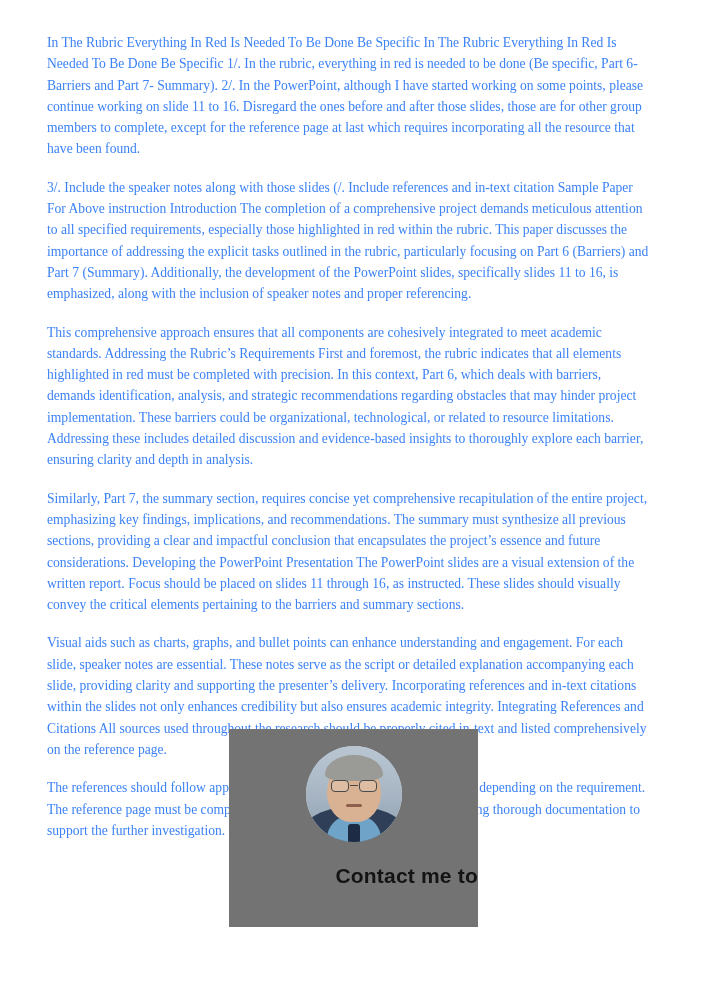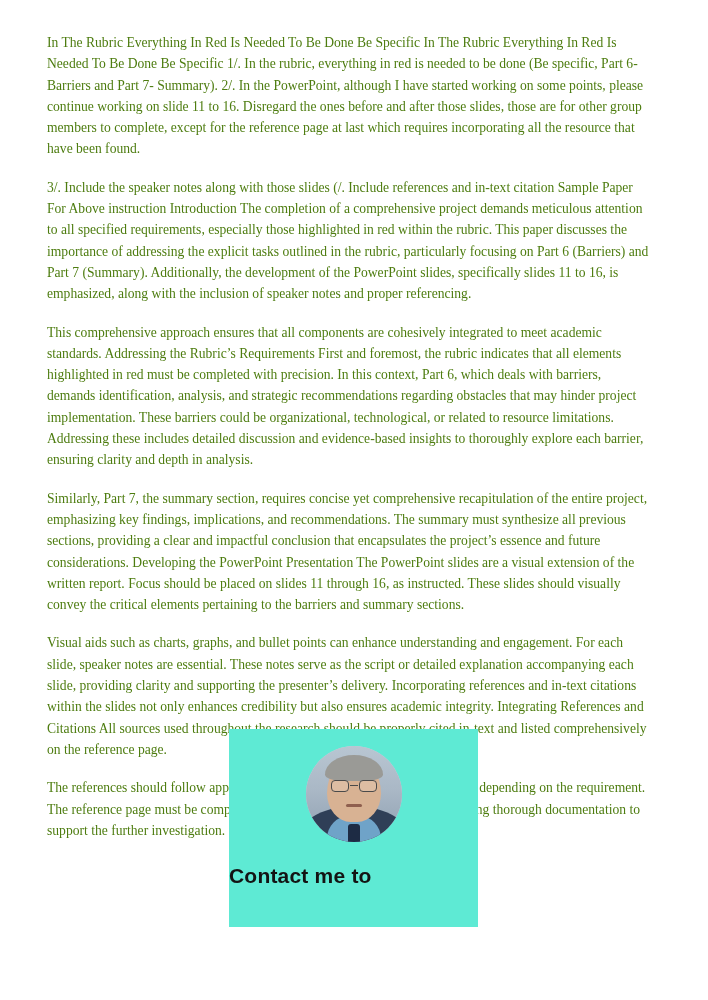--- a/index.html
+++ b/index.html
@@ -26,35 +26,35 @@
     position: absolute;
     left: 47px;
     top: 32px;
     width: 602px;
   }
   .para {
     font-size: 13.6px;
     line-height: 21.3px;
     text-align: left;
     margin: 0 0 17px 0;
-    color: #4d7c0f;
+    color: #3b82f6;
     font-family: "Liberation Serif", serif;
   }
   .para:last-child { margin-bottom: 0; }
 
   
   .overlay-card {
     position: absolute;
     left: 229px;
     top: 729px;
     width: 249px;
     height: 198px;
-    background: #5eead4;
+    background: #737373;
     box-sizing: border-box;
-    text-align: left;
+    text-align: right;
     overflow: hidden;
   }
   .avatar-wrap {
     position: absolute;
     left: 50%;
     transform: translateX(-50%);
     top: 17px;
     width: 96px;
     height: 96px;
     border-radius: 50%;

